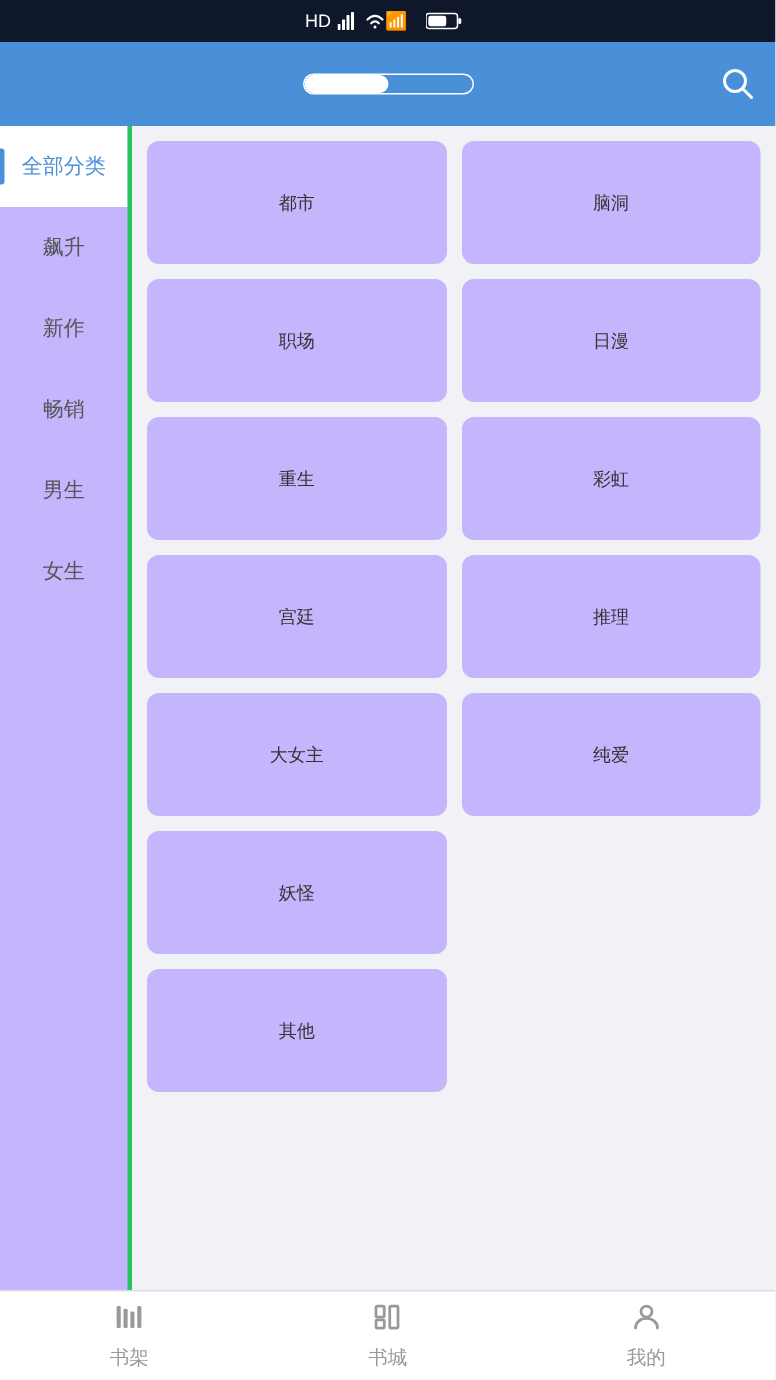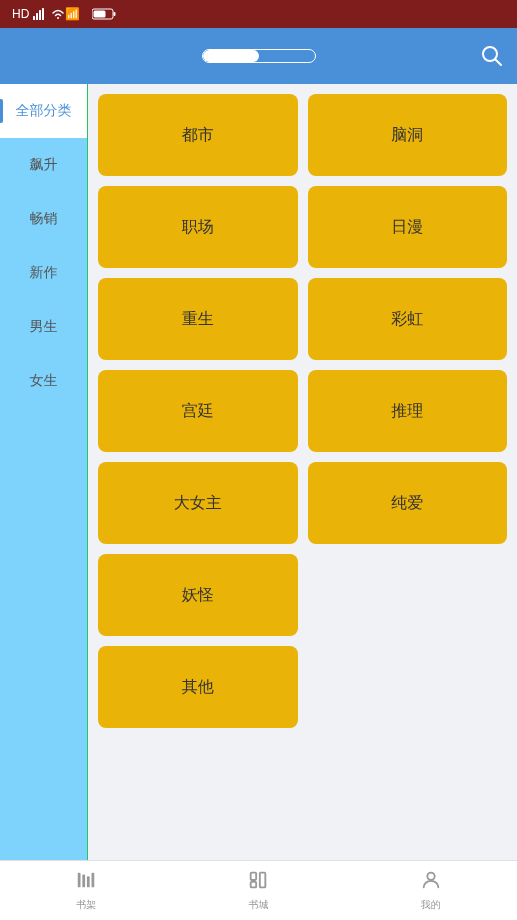--- a/index.html
+++ b/index.html
@@ -8,25 +8,25 @@
       width: 517px;
       height: 920px;
       font-family: -apple-system, "PingFang SC", "Microsoft YaHei", sans-serif;
       background: #f0f2f5;
       overflow: hidden;
       position: relative;
     }
 
     
     .status-bar {
-      background: #7f1d1d;
+      background: #0f172a;
       height: 28px;
       display: flex;
       align-items: center;
-      justify-content: flex-start;
+      justify-content: center;
       padding: 0 12px;
       color: white;
       font-size: 12px;
     }
     .status-left { display: flex; align-items: center; gap: 4px; }
     .status-right { display: flex; align-items: center; gap: 6px; font-size: 12px; }
 
     
     .header {
       background: #4a90d9;
@@ -74,25 +74,25 @@
     
     .main {
       display: flex;
       height: calc(920px - 28px - 56px - 60px);
       overflow: hidden;
     }
 
     
     .sidebar {
       width: 88px;
-      background: #7dd3fc;
+      background: #c4b5fd;
       display: flex;
       flex-direction: column;
       overflow-y: auto;
-      border-right: 1px solid #22c55e;
+      border-right: 3px solid #22c55e;
     }
     .sidebar-item {
       padding: 18px 0;
       text-align: center;
       font-size: 14px;
       color: #555;
       cursor: pointer;
       position: relative;
     }
     .sidebar-item.active {
@@ -118,27 +118,27 @@
       overflow-y: auto;
       padding: 10px 10px 10px 10px;
       background: #f0f2f5;
     }
     .category-grid {
       display: grid;
       grid-template-columns: 1fr 1fr;
       gap: 10px;
     }
     .category-card {
-      background: #eab308;
+      background: #c4b5fd;
       border-radius: 8px;
       display: flex;
       align-items: center;
       justify-content: center;
       height: 82px;
-      font-size: 16px;
+      font-size: 12px;
       color: #333;
       cursor: pointer;
     }
 
     
     .bottom-nav {
       height: 60px;
       background: white;
       border-top: 1px solid #e0e0e0;
       display: flex;
@@ -155,21 +155,21 @@
     }
     .nav-icon {
       font-size: 22px;
       color: #999;
       line-height: 1;
     }
     .nav-item.active .nav-icon {
       color: #4a90d9;
     }
     .nav-label {
-      font-size: 10px;
+      font-size: 13px;
       color: #999;
     }
     .nav-item.active .nav-label {
       color: #4a90d9;
     }
   </style>
 </head>
 <body>
 
 <div class="status-bar">
@@ -210,22 +210,22 @@
       <line x1="14.5" y1="14.5" x2="20" y2="20" stroke="white" stroke-width="2" stroke-linecap="round"></line>
     </svg>
   </button>
 </div>
 
 <div class="main">
 
   <div class="sidebar" id="sidebar-el">
       <div class="sidebar-item active">全部分类</div>
       <div class="sidebar-item">飙升</div>
+      <div class="sidebar-item">新作</div>
       <div class="sidebar-item">畅销</div>
-      <div class="sidebar-item">新作</div>
       <div class="sidebar-item">男生</div>
       <div class="sidebar-item">女生</div>
     </div>
 
   <div class="category-area">
     <div class="category-grid" id="category-grid-el">
         <div class="category-card">都市</div>
         <div class="category-card">脑洞</div>
         <div class="category-card">职场</div>
         <div class="category-card">日漫</div>

